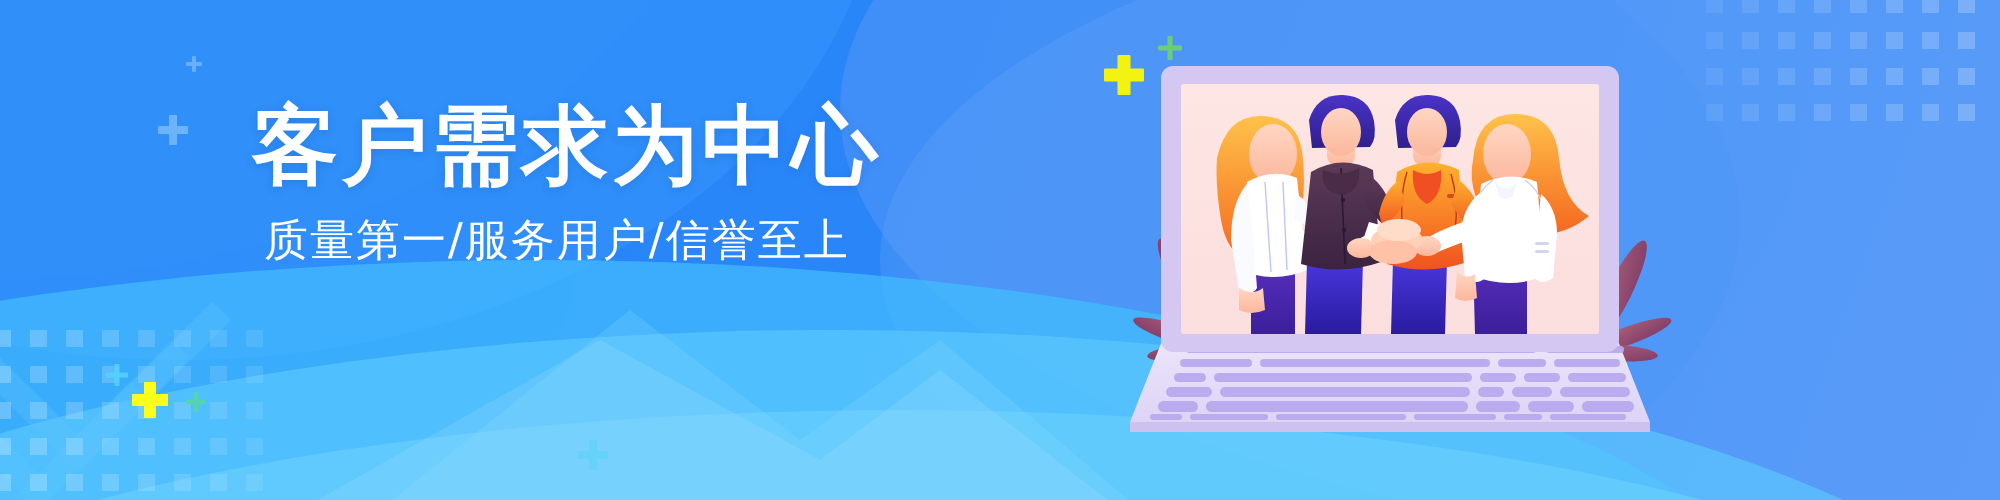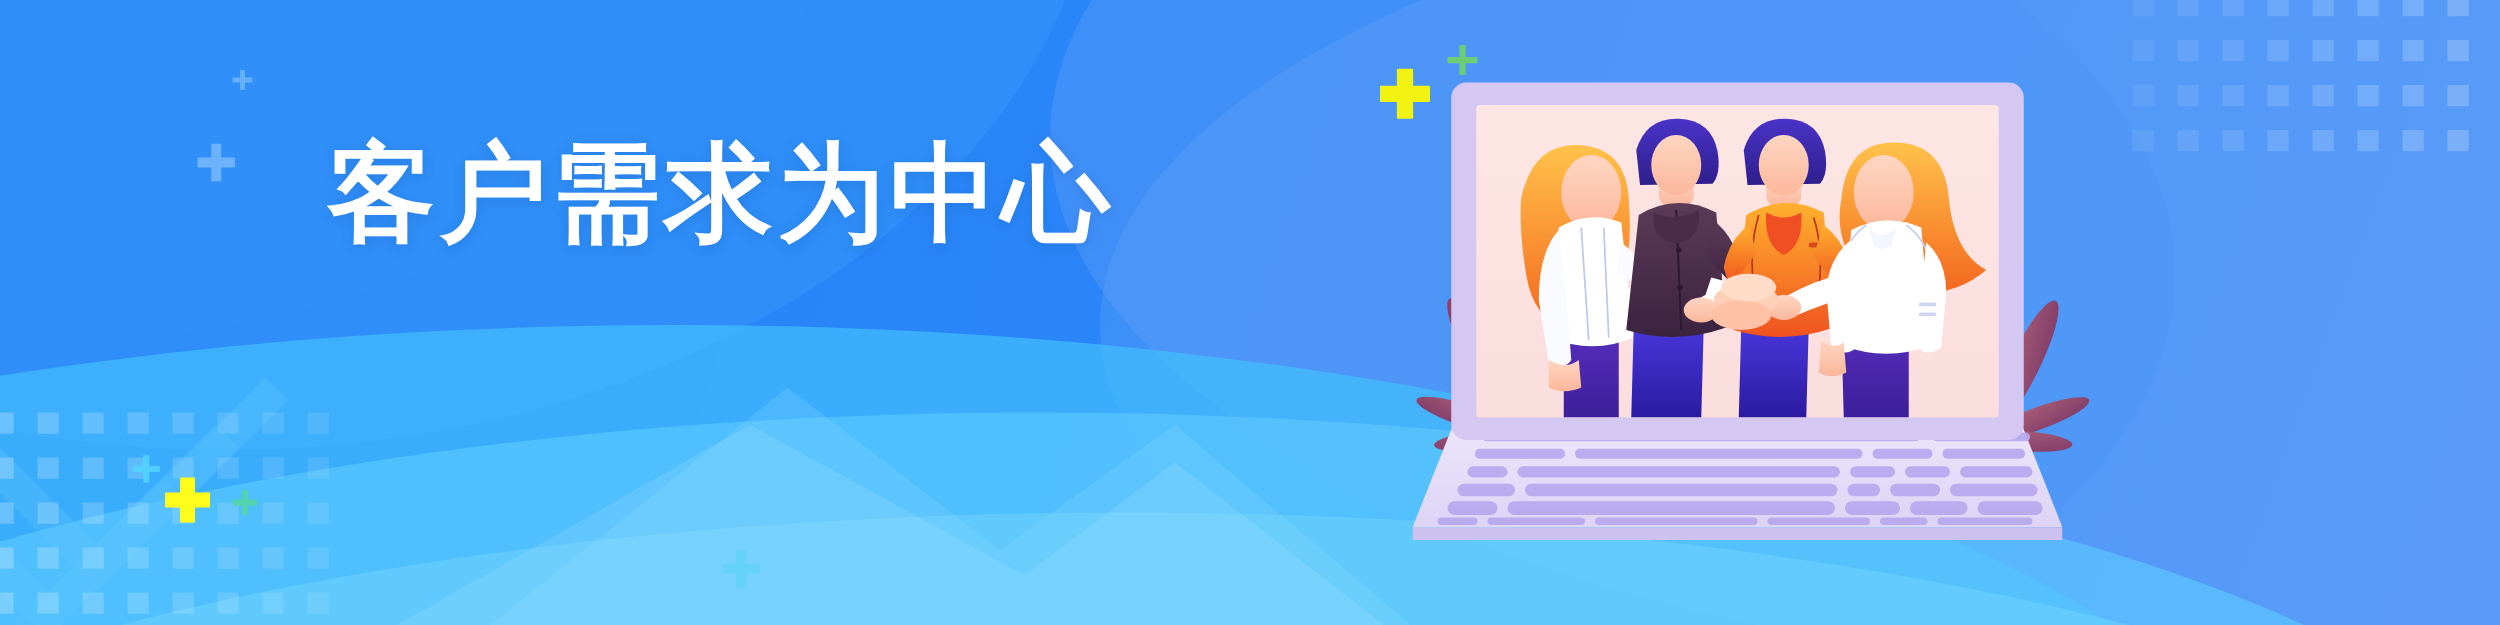--- a/index.html
+++ b/index.html
@@ -112,21 +112,21 @@
   #plus-cyan-center{left:578px;top:440px;width:30px;height:30px;--t:8px;color:#5fd2f8;opacity:.75;}
 
   
   #text-block{
     position:absolute;
     left:252px;top:100px;
     width:620px;
     z-index:20;
   }
   #headline{
-    margin:10px;
+    margin:0;
     font-size:86px;
     line-height:1.05;
     font-weight:bold;
     color:#ffffff;
     letter-spacing:4px;
     white-space:nowrap;
     text-shadow:0 2px 10px rgba(4,60,140,.18);
     font-family:"DejaVu Sans","Liberation Sans",sans-serif;
   }
   #subline{
@@ -276,20 +276,21 @@
   <span class="plus" id="plus-white-mid"></span>
   <span class="plus" id="plus-cyan-low"></span>
   <span class="plus" id="plus-yellow-low"></span>
   <span class="plus" id="plus-cyan-low2"></span>
   <span class="plus" id="plus-cyan-center"></span>
   <span class="plus" id="plus-yellow-main"></span>
   <span class="plus" id="plus-green-small"></span>
 
   <div id="text-block">
     <h1 id="headline">客户需求为中心</h1>
+    <p id="subline">质量第一/服务用户/信誉至上</p>
   </div>
 
   <div class="leaves" id="leaves-left">
     <svg viewBox="0 0 170 145" aria-hidden="true">
       <defs>
         <linearGradient id="lfA" x1="0" y1="0" x2="1" y2="1">
           <stop offset="0" stop-color="#7e3a68"></stop>
             <stop offset="1" stop-color="#b0647a"></stop>
         </linearGradient>
       </defs>

